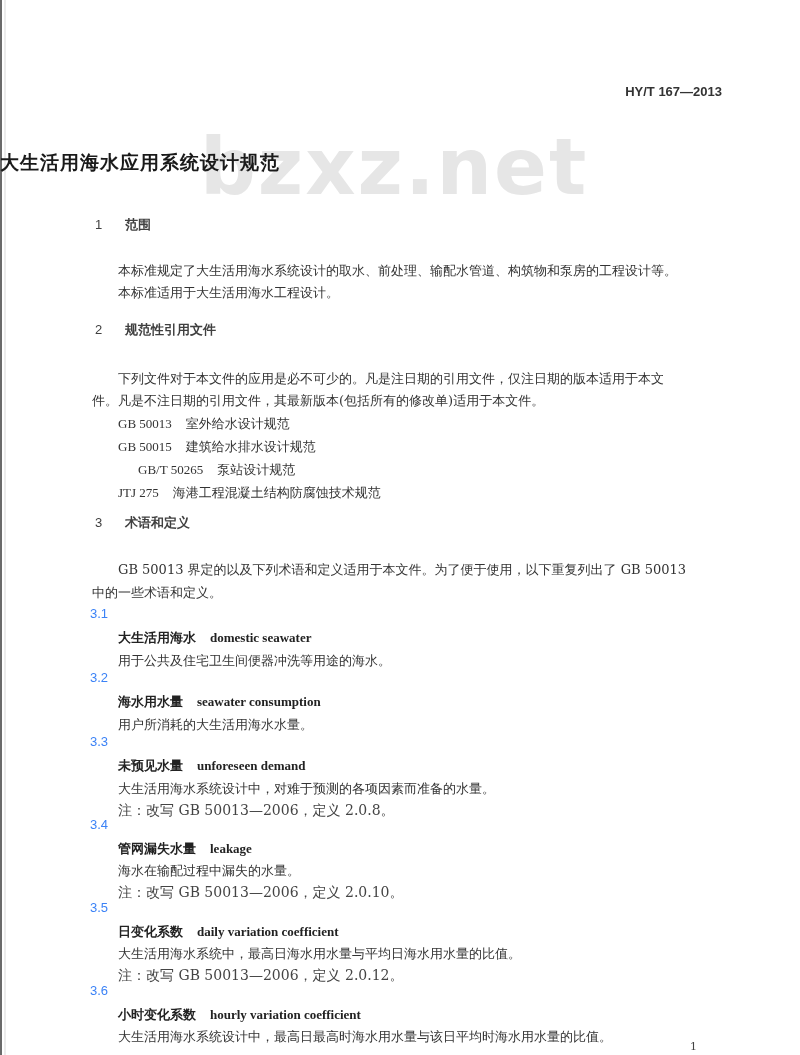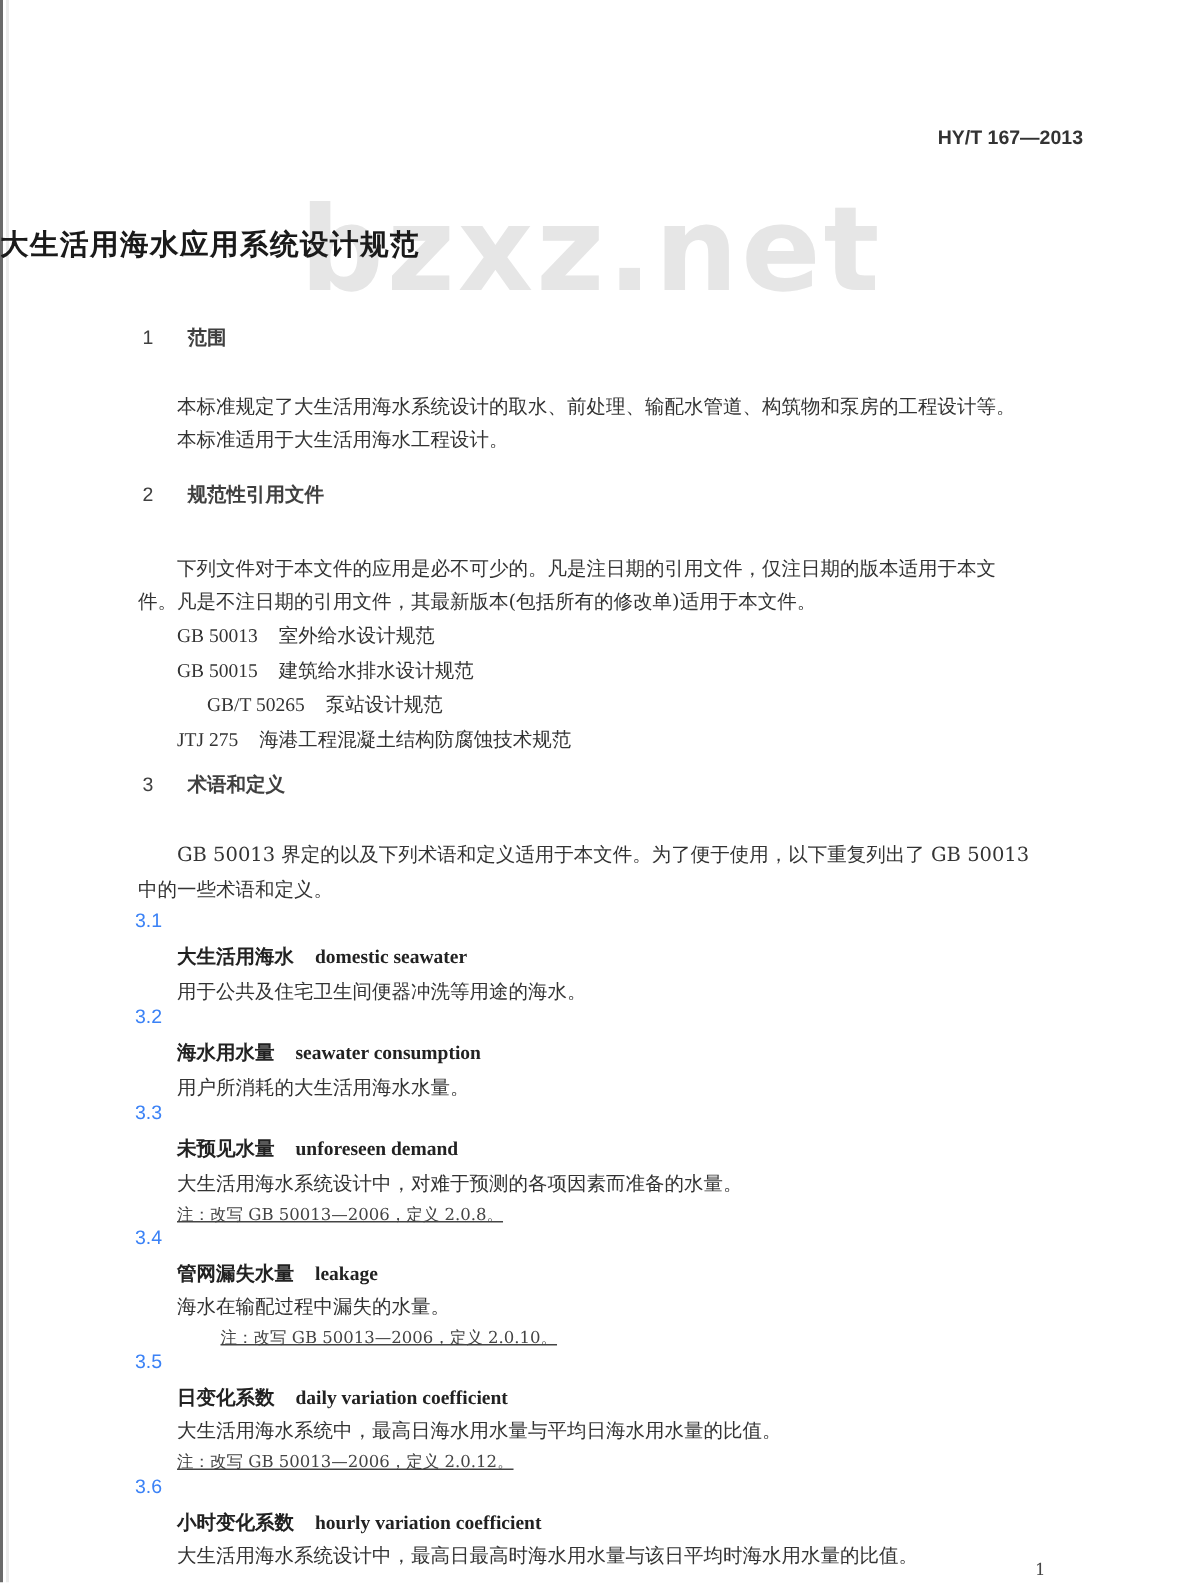--- a/index.html
+++ b/index.html
@@ -15,21 +15,21 @@
   }
   .docnum { position: absolute; right: 78px; top: 84px; font-family: "Liberation Sans", sans-serif; font-size: 13px; font-weight: bold; color: #333; }
   .title { position: absolute; left: 0; width: 704px; top: 150px; font-family: "DejaVu Sans", sans-serif; font-weight: bold; font-size: 19px; color: #1a1a1a; letter-spacing: 1px; }
   .abs { position: absolute; white-space: nowrap; }
   .h { font-family: "DejaVu Sans", sans-serif; font-weight: bold; font-size: 13px; color: #404040; }
   .h .num { display: inline-block; width: 30px; font-weight: normal; font-family: "Liberation Sans", sans-serif; }
   .p { font-size: 13px; color: #333; }
   .termnum { font-family: "Liberation Sans", sans-serif; font-size: 13px; color: #3b82f6; }
   .term { font-family: "DejaVu Sans", sans-serif; font-weight: bold; font-size: 13px; color: #222; }
   .term .en { font-family: "Liberation Serif", serif; font-weight: bold; margin-left: 14px; }
-  .note { font-size: 11px; color: #444; text-decoration: underline; }
+  .note { font-size: 14px; color: #444; }
   .ref .code { display: inline-block; min-width: 0; margin-right: 14px; font-family: "Liberation Serif", serif; }
   .pagenum { position: absolute; left: 690px; top: 1040px; font-size: 11px; color: #444; }
 </style>
 </head>
 <body>
 
 <div class="left-edge"></div>
 <div class="left-edge2"></div>
 <div class="watermark">bzxz.net</div>
 
@@ -83,21 +83,21 @@
   <span>未预见水量</span><span class="en">unforeseen demand</span>
 </div>
 <div class="abs p" style="left:118px; top:780px;">大生活用海水系统设计中，对难于预测的各项因素而准备的水量。</div>
 <div class="abs note" style="left:118px; top:802px;">注：改写 GB 50013—2006，定义 2.0.8。</div>
 
 <div class="abs termnum" style="left:90px; top:817px;">3.4</div>
 <div class="abs term" style="left:118px; top:840px;">
   <span>管网漏失水量</span><span class="en">leakage</span>
 </div>
 <div class="abs p" style="left:118px; top:862px;">海水在输配过程中漏失的水量。</div>
-<div class="abs note" style="left:118px; top:884px;margin-left:29px;">注：改写 GB 50013—2006，定义 2.0.10。</div>
+<div class="abs note" style="left:118px; top:884px;">注：改写 GB 50013—2006，定义 2.0.10。</div>
 
 <div class="abs termnum" style="left:90px; top:900px;">3.5</div>
 <div class="abs term" style="left:118px; top:923px;">
   <span>日变化系数</span><span class="en">daily variation coefficient</span>
 </div>
 <div class="abs p" style="left:118px; top:945px;">大生活用海水系统中，最高日海水用水量与平均日海水用水量的比值。</div>
 <div class="abs note" style="left:118px; top:967px;">注：改写 GB 50013—2006，定义 2.0.12。</div>
 
 <div class="abs termnum" style="left:90px; top:983px;">3.6</div>
 <div class="abs term" style="left:118px; top:1006px;">

